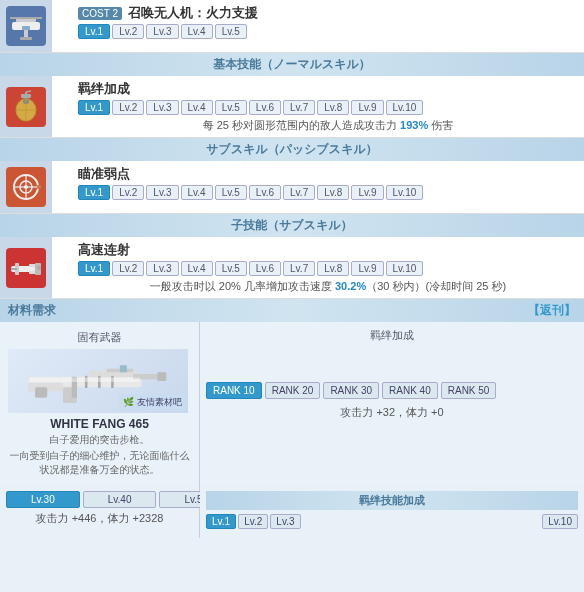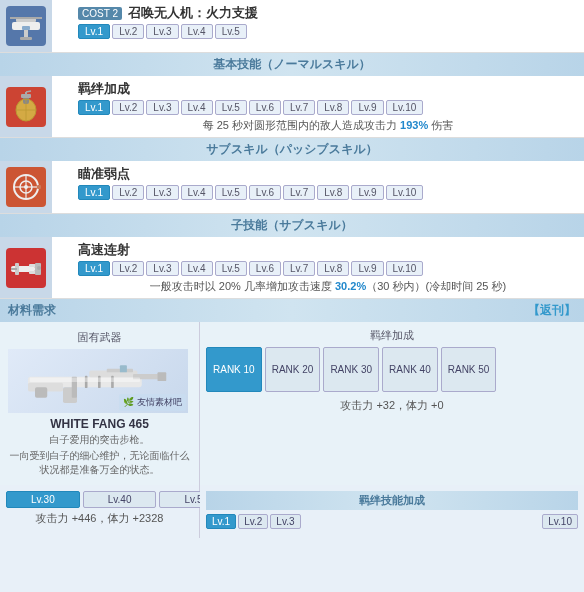--- a/index.html
+++ b/index.html
@@ -185,27 +185,28 @@
     }
 
     .rank-buttons {
       display: flex;
       gap: 3px;
       flex-wrap: wrap;
       margin-bottom: 6px;
     }
 
     .rank-btn {
-      padding: 16px 6px;
+      padding: 2px 6px;
       font-size: 10px;
       border: 1px solid #aac;
       background: #dce8f0;
       color: #446;
       cursor: pointer;
       border-radius: 2px;
+      margin-top: 35px;
     }
 
     .rank-btn.active {
       background: #3399cc;
       color: white;
       border-color: #2288bb;
     }
 
     .bonus-stats {
       font-size: 11px;

